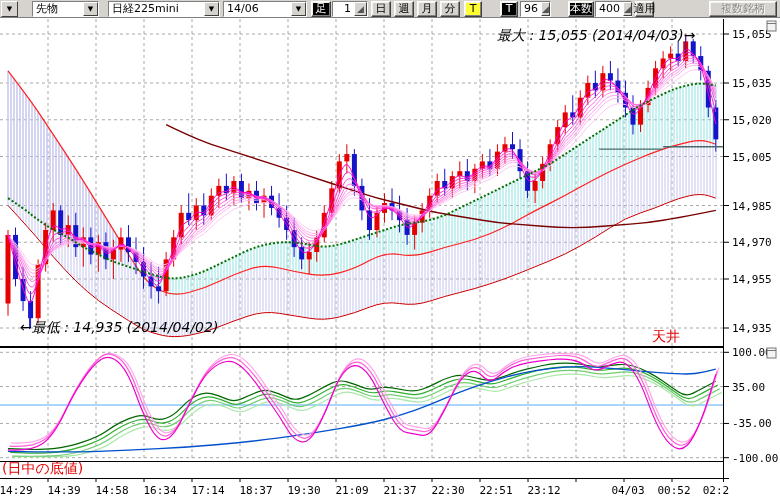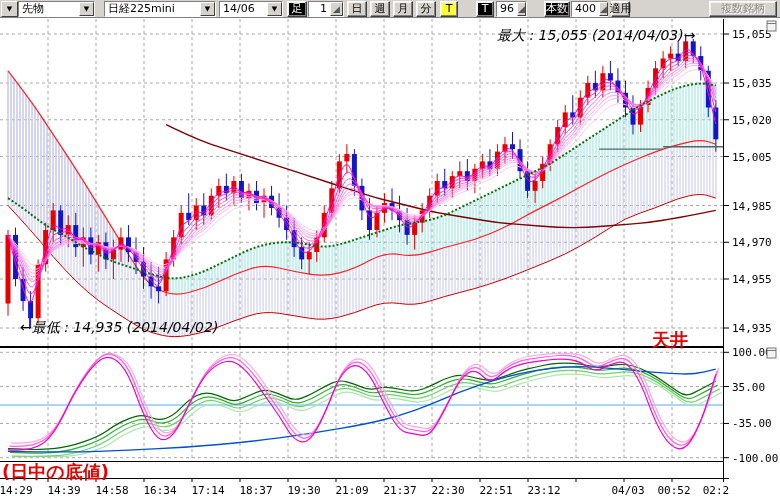--- a/index.html
+++ b/index.html
@@ -27,40 +27,40 @@
   .spinico { width:13px; background:#d6d3ce; border:1px solid;
     border-color:#ffffff #404040 #404040 #ffffff; display:flex; align-items:center; justify-content:center;
     font-size:9px; color:#555; }
   .spin { height:16px; display:inline-flex; border:1px solid;
     border-color:#808080 #ffffff #ffffff #808080; background:#fff; }
   .spin .val { padding:0 3px; display:flex; align-items:center; justify-content:flex-end; font-size:11px; flex:1; }
 
   
   #chart-svg { position:absolute; left:0; top:0; }
   .annot { position:absolute; font-size:14px; color:#000; white-space:nowrap; letter-spacing:0px;font-style:italic; }
-  .annot-red { position:absolute; font-weight:bold; font-size:18px; color:#e80000; white-space:nowrap; }
+  .annot-red { position:absolute; font-weight:normal; font-size:14px; color:#e80000; white-space:nowrap; }
 </style>
 </head>
 <body>
 
 <div id="app">
 
   <div id="toolbar">
     <div class="drop" style="width:17px;height:16px;margin-left:1px">
         <span>▼</span>
       </div>
-    <div class="combo" style="width:77px;margin-left:0">
+    <div class="combo" style="width:67px;margin-left:14px">
       <span class="val">先物</span>
       <span class="drop">▼</span>
     </div>
     <div class="combo" style="width:112px;margin-left:9px">
       <span class="val">日経225mini</span>
       <span class="drop">▼</span>
     </div>
-    <div class="combo" style="width:64px;margin-left:3px">
+    <div class="combo" style="width:84px;margin-left:3px">
       <span class="val">14/06</span>
       <span class="drop">▼</span>
     </div>
     <div class="tbtn black" style="width:20px;margin-left:4px">足</div>
     <div class="spin" style="width:36px;margin-left:1px">
       <span class="val">1</span>
       <span class="spinico">◢</span>
     </div>
     <div class="tbtn" style="width:20px;margin-left:3px">日</div>
     <div class="tbtn" style="width:20px;margin-left:3px">週</div>

